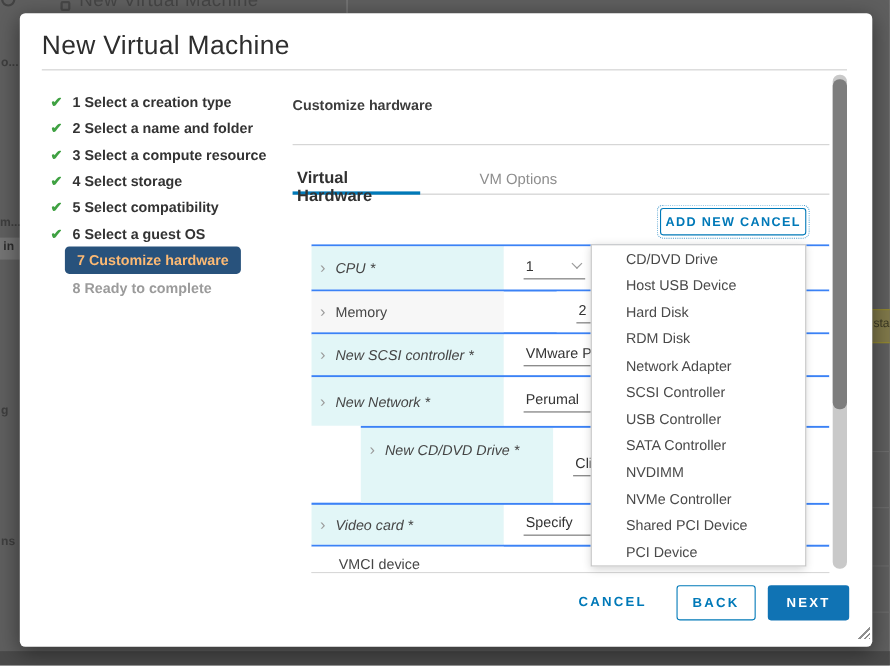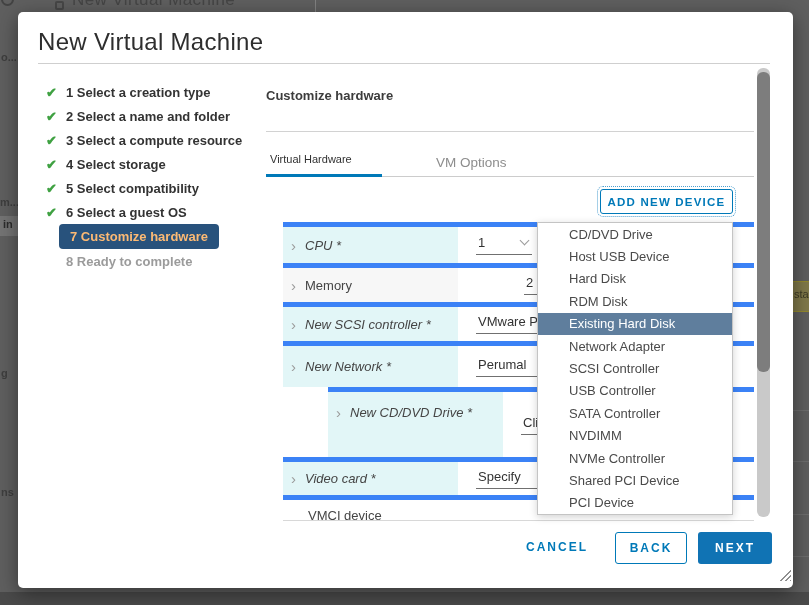--- a/index.html
+++ b/index.html
@@ -50,33 +50,33 @@
     background:#28527c; color:#fdba74; border-radius:4px; }
   .step.pending { padding-left:20px; color:#9b9b9b; }
 
   
   .heading    { position:absolute; left:248px; top:76px;  font-size:13px; font-weight:700; color:#3c3c3c; }
   .subheading { position:absolute; left:248px; top:97px;  font-size:13px; color:#3c3c3c; }
   .pane-hr    { position:absolute; left:248px; top:119px; width:488px; height:1px; background:#d2d2d2; }
 
   .tabs { position:absolute; left:248px; top:138px; width:488px; height:27px; border-bottom:1px solid #cccccc; }
   .tab-active { position:absolute; left:0; top:3px; height:24px; width:116px; padding-left:4px;
-    font-size:11px; color:#313131; font-weight:400; border-bottom:3px solid #0079b8; }
+    font-size:15px; color:#313131; font-weight:700; border-bottom:3px solid #0079b8; }
   .tab-inactive { position:absolute; left:170px; top:5px; font-size:13.5px; color:#8d8d8d; }
 
   .add-btn { position:absolute; left:582px; top:177px; width:133px; height:25px;
     background:#fff; border:1px solid #0079b8; border-radius:3px;
     color:#0079b8; font-size:11.5px; font-weight:600; letter-spacing:1.2px;
     font-family:"Liberation Sans",sans-serif; cursor:pointer;
     outline:1px dotted #4d9fd0; outline-offset:2px; }
 
   
   .hw-table { position:absolute; left:265px; top:210px; width:471px; height:299px;
     overflow:hidden; border-bottom:1px solid #d8d8d8; }
-  .hw-row { display:flex; border-top:5px solid #3b82f6; }
+  .hw-row { display:flex; border-top:2px solid #3b82f6; }
   .cell-l { width:175px; display:flex; align-items:center; gap:9px; padding-left:8px; }
   .cell-v { flex:1; display:flex; align-items:center; padding-left:18px; background:#fff; }
   .hw-row.starred .cell-l { background:#e2f6f7; }
   .hw-row.plain   .cell-l { background:#f7f7f7; }
   .hw-row.white   .cell-l { background:#ffffff; }
   .row-caret { color:#9b9b9b; font-size:15px; line-height:1; }
   .row-caret::before { content:"\203A"; }
   .hw-label { font-size:13px; color:#454545; }
   .hw-row.starred .hw-label { font-style:italic; }
   #row-0 { height:41px; } #row-1 { height:39px;gap:48px; } #row-2 { height:39px; }
@@ -181,21 +181,21 @@
   </div>
 
   <div class="heading">Customize hardware</div>
   <div class="pane-hr"></div>
 
   <div class="tabs">
     <div class="tab-active">Virtual Hardware</div>
     <div class="tab-inactive">VM Options</div>
   </div>
 
-  <button class="add-btn">ADD NEW DEVICE</button>
+  <button class="add-btn">ADD NEW CANCEL</button>
 
   <div class="hw-table">
     <div class="hw-row starred" id="row-0">
       <div class="cell-l">
         <span class="row-caret"></span>
         <span class="hw-label">CPU *</span>
       </div>
       <div class="cell-v">
         <span class="val-select">
           <span>1</span>
@@ -269,21 +269,20 @@
   </div>
 
   <div class="sb-track"></div>
   <div class="sb-thumb"></div>
 
   <div class="menu">
     <div class="menu-item">CD/DVD Drive</div>
     <div class="menu-item">Host USB Device</div>
     <div class="menu-item">Hard Disk</div>
     <div class="menu-item">RDM Disk</div>
-    <div class="menu-item selected">Existing Hard Disk</div>
     <div class="menu-item">Network Adapter</div>
     <div class="menu-item">SCSI Controller</div>
     <div class="menu-item">USB Controller</div>
     <div class="menu-item">SATA Controller</div>
     <div class="menu-item">NVDIMM</div>
     <div class="menu-item">NVMe Controller</div>
     <div class="menu-item">Shared PCI Device</div>
     <div class="menu-item">PCI Device</div>
   </div>
 

